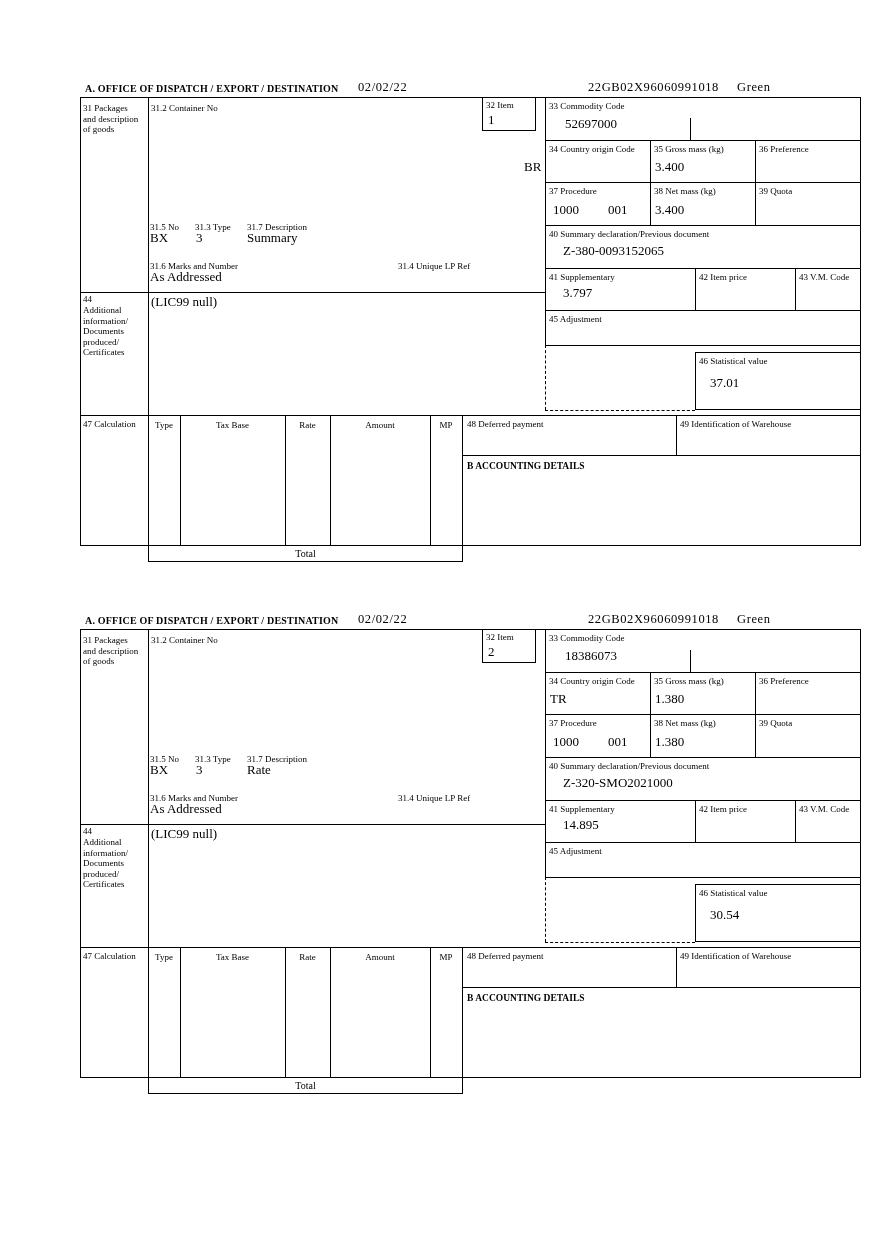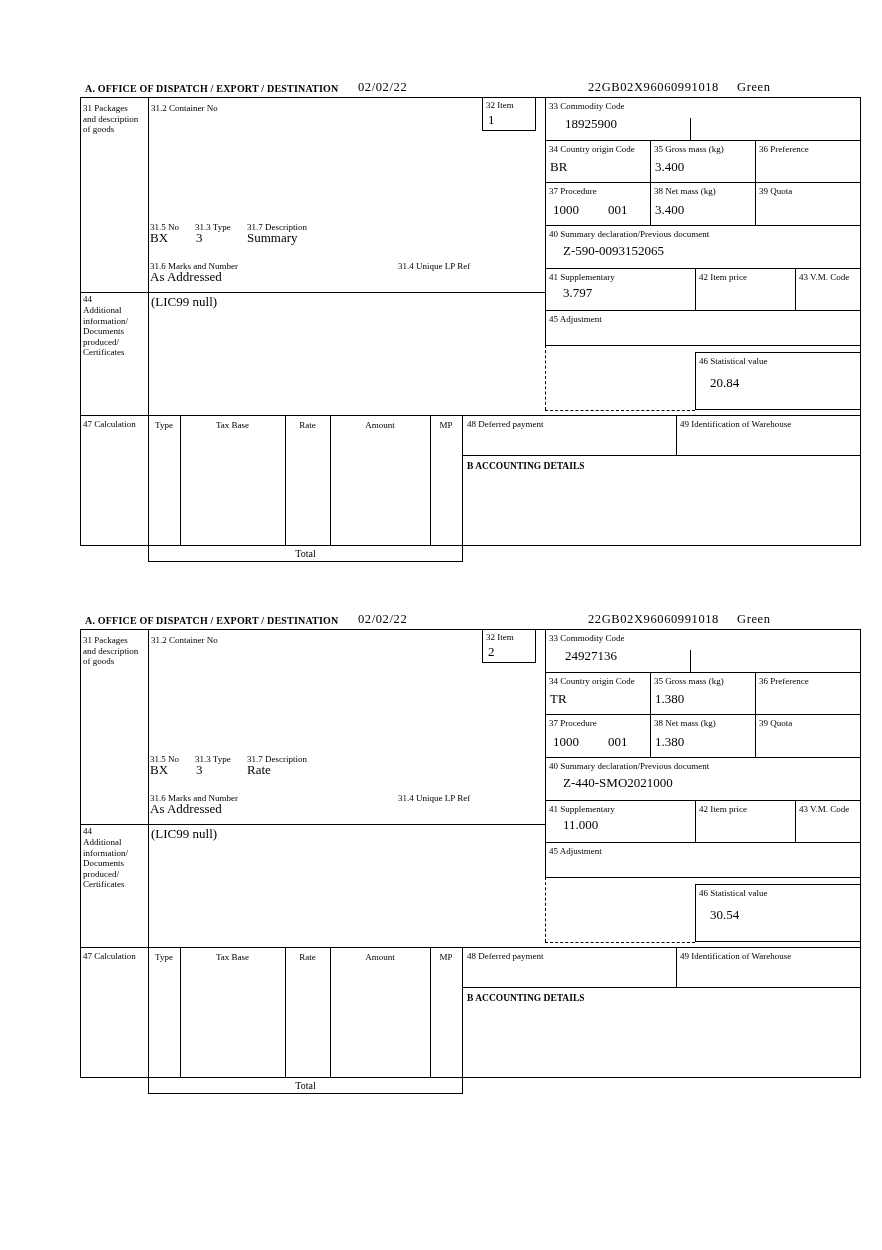--- a/index.html
+++ b/index.html
@@ -91,34 +91,34 @@
   <div class="lbl ctr" style="left:100px;top:340px;width:105px">Tax Base</div>
   <div class="lbl ctr" style="left:205px;top:340px;width:45px">Rate</div>
   <div class="lbl ctr" style="left:250px;top:340px;width:100px">Amount</div>
   <div class="lbl ctr" style="left:350px;top:340px;width:32px">MP</div>
   <div class="lbl" style="left:387px;top:339px">48 Deferred payment</div>
   <div class="lbl" style="left:600px;top:339px">49 Identification of Warehouse</div>
   <div class="lbl bold" style="left:387px;top:381px;font-size:9.5px">B ACCOUNTING DETAILS</div>
   <div class="lbl ctr" style="left:68px;top:468px;width:315px;font-size:10px">Total</div>
 
   <div class="val" style="left:408px;top:33px">1</div>
-  <div class="val" style="left:485px;top:37px">18925900</div>
-  <div class="val" style="left:470px;top:80px">BR</div>
+  <div class="val" style="left:485px;top:37px">52697000</div>
+  <div class="val" style="left:444px;top:80px">BR</div>
   <div class="val" style="left:575px;top:80px">3.400</div>
   <div class="val" style="left:473px;top:123px">1000</div>
   <div class="val" style="left:528px;top:123px">001</div>
   <div class="val" style="left:575px;top:123px">3.400</div>
   <div class="val" style="left:70px;top:151px">BX</div>
   <div class="val" style="left:116px;top:151px">3</div>
   <div class="val" style="left:167px;top:151px">Summary</div>
-  <div class="val" style="left:483px;top:164px">Z-590-0093152065</div>
+  <div class="val" style="left:483px;top:164px">Z-380-0093152065</div>
   <div class="val" style="left:70px;top:190px">As Addressed</div>
   <div class="val" style="left:483px;top:206px">3.797</div>
   <div class="val" style="left:71px;top:215px">(LIC99 null)</div>
-  <div class="val" style="left:630px;top:296px">20.84</div>
+  <div class="val" style="left:630px;top:296px">37.01</div>
 </section>
 
 <section class="sheet" style="top:612px">
 
   <div class="lbl hdr" style="left:5px;top:3px">A.  OFFICE OF DISPATCH / EXPORT / DESTINATION</div>
   <div class="val ref" style="left:278px;top:1px">02/02/22</div>
   <div class="val ref" style="left:508px;top:1px">22GB02X96060991018</div>
   <div class="val ref" style="left:657px;top:1px">Green</div>
 
   <div class="box" style="left:0;top:17px;width:781px;height:449px"></div>
@@ -178,27 +178,27 @@
   <div class="lbl ctr" style="left:100px;top:340px;width:105px">Tax Base</div>
   <div class="lbl ctr" style="left:205px;top:340px;width:45px">Rate</div>
   <div class="lbl ctr" style="left:250px;top:340px;width:100px">Amount</div>
   <div class="lbl ctr" style="left:350px;top:340px;width:32px">MP</div>
   <div class="lbl" style="left:387px;top:339px">48 Deferred payment</div>
   <div class="lbl" style="left:600px;top:339px">49 Identification of Warehouse</div>
   <div class="lbl bold" style="left:387px;top:381px;font-size:9.5px">B ACCOUNTING DETAILS</div>
   <div class="lbl ctr" style="left:68px;top:468px;width:315px;font-size:10px">Total</div>
 
   <div class="val" style="left:408px;top:33px">2</div>
-  <div class="val" style="left:485px;top:37px">24927136</div>
+  <div class="val" style="left:485px;top:37px">18386073</div>
   <div class="val" style="left:470px;top:80px">TR</div>
   <div class="val" style="left:575px;top:80px">1.380</div>
   <div class="val" style="left:473px;top:123px">1000</div>
   <div class="val" style="left:528px;top:123px">001</div>
   <div class="val" style="left:575px;top:123px">1.380</div>
   <div class="val" style="left:70px;top:151px">BX</div>
   <div class="val" style="left:116px;top:151px">3</div>
   <div class="val" style="left:167px;top:151px">Rate</div>
-  <div class="val" style="left:483px;top:164px">Z-440-SMO2021000</div>
+  <div class="val" style="left:483px;top:164px">Z-320-SMO2021000</div>
   <div class="val" style="left:70px;top:190px">As Addressed</div>
-  <div class="val" style="left:483px;top:206px">11.000</div>
+  <div class="val" style="left:483px;top:206px">14.895</div>
   <div class="val" style="left:71px;top:215px">(LIC99 null)</div>
   <div class="val" style="left:630px;top:296px">30.54</div>
 </section>
 
 </body></html>

